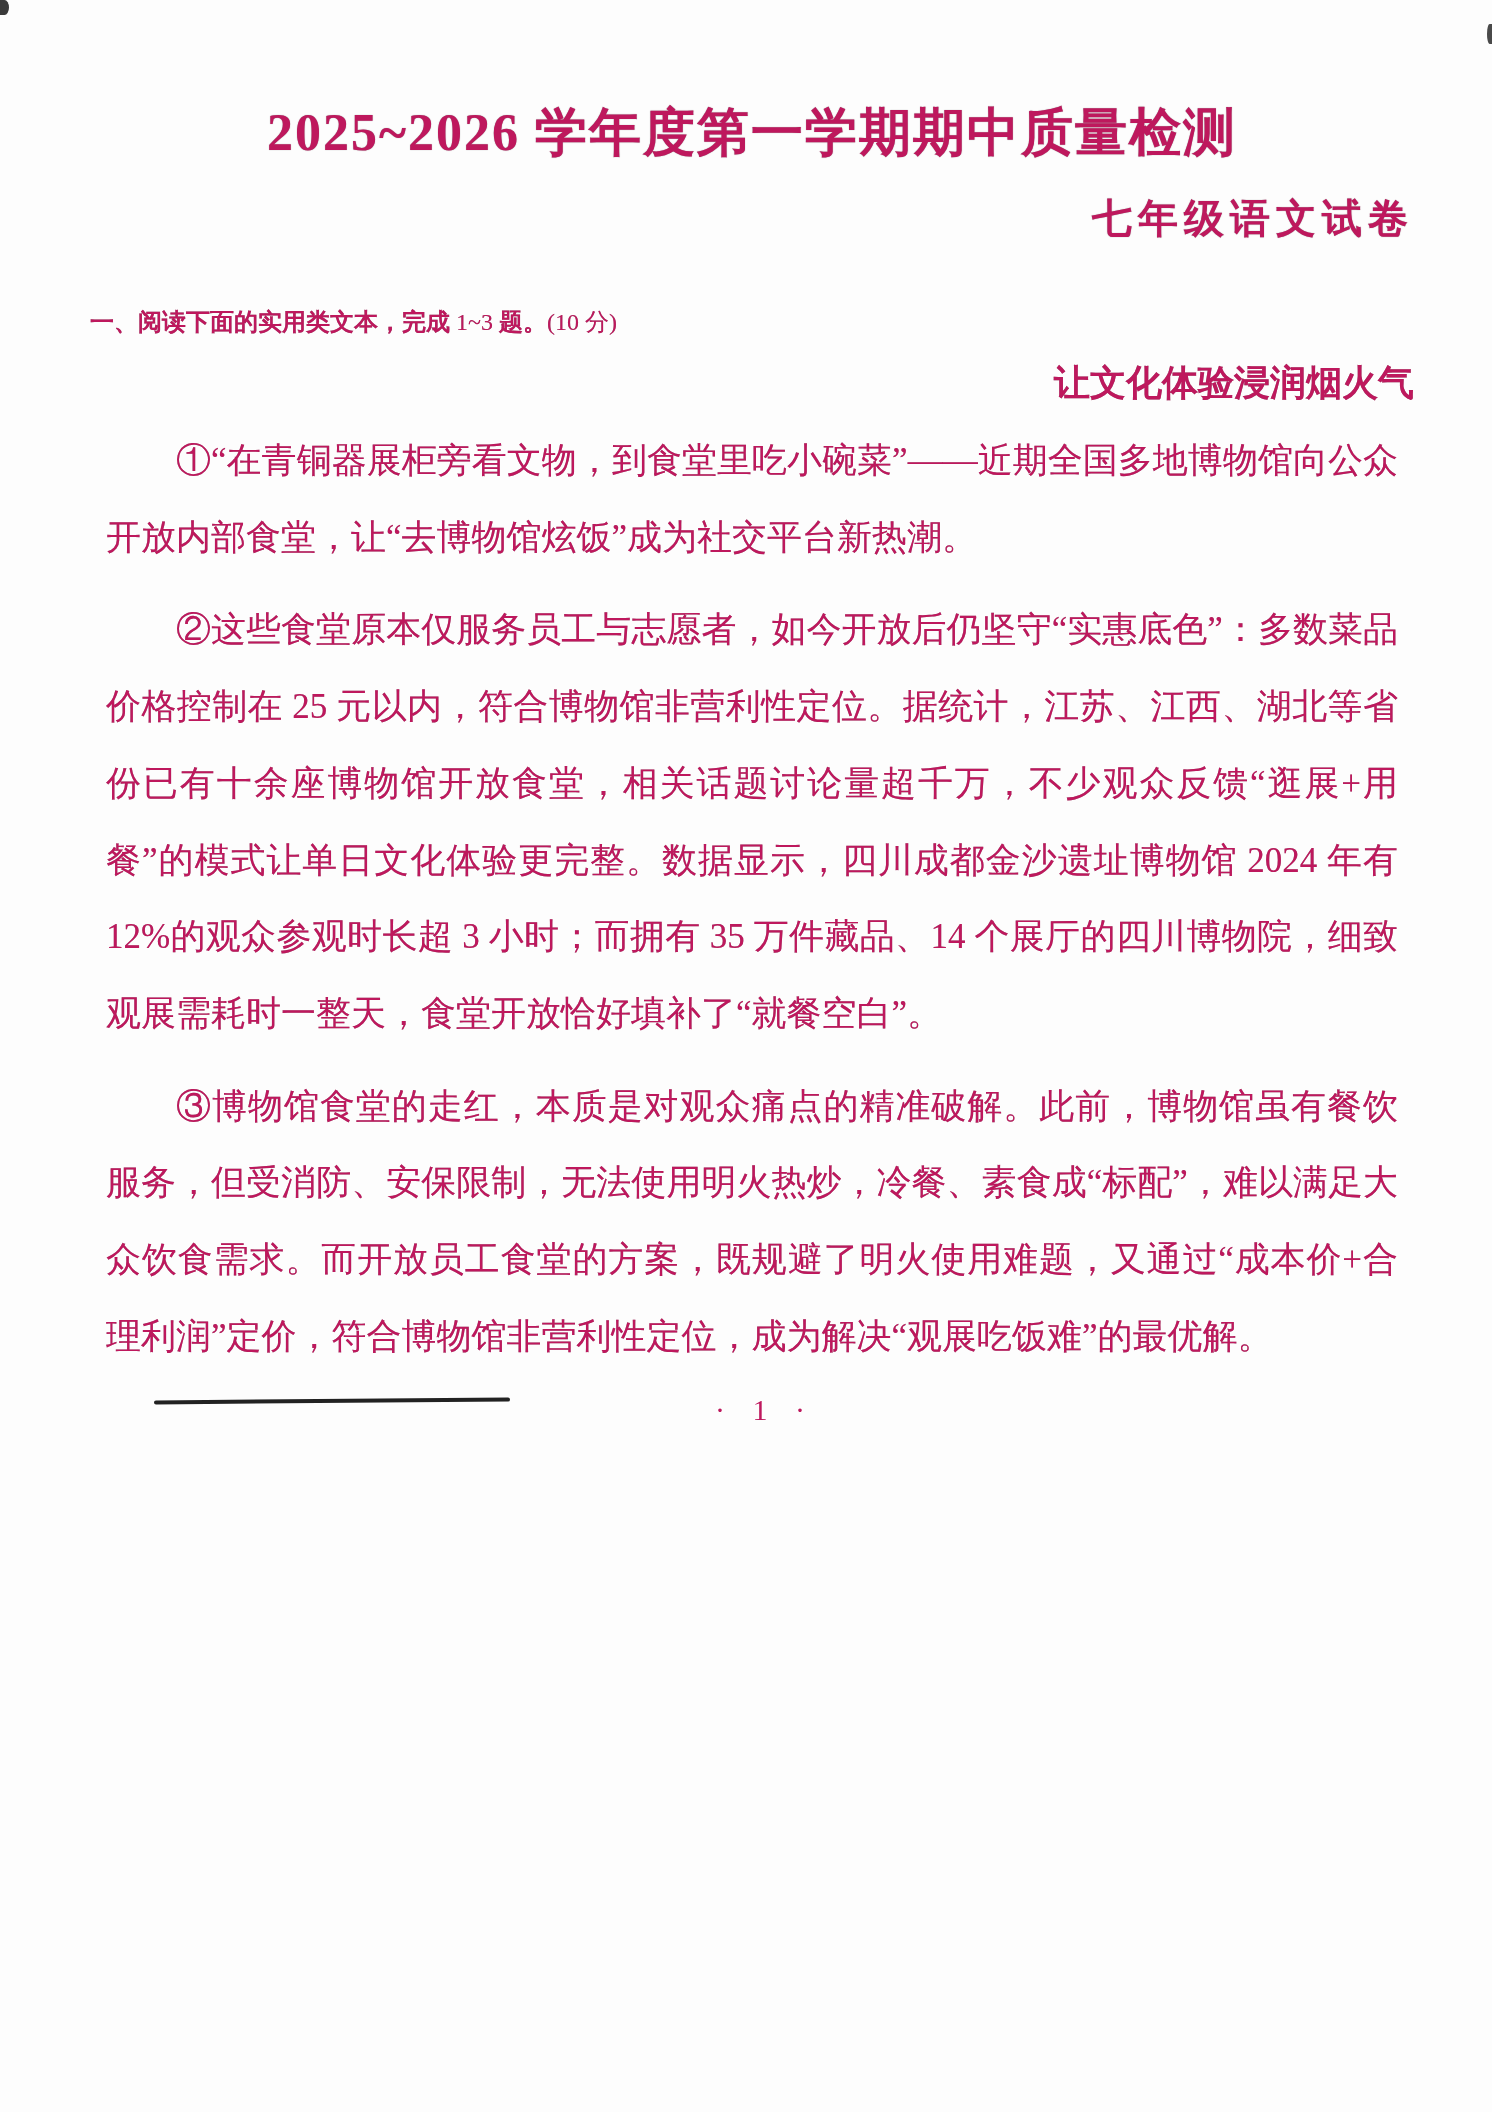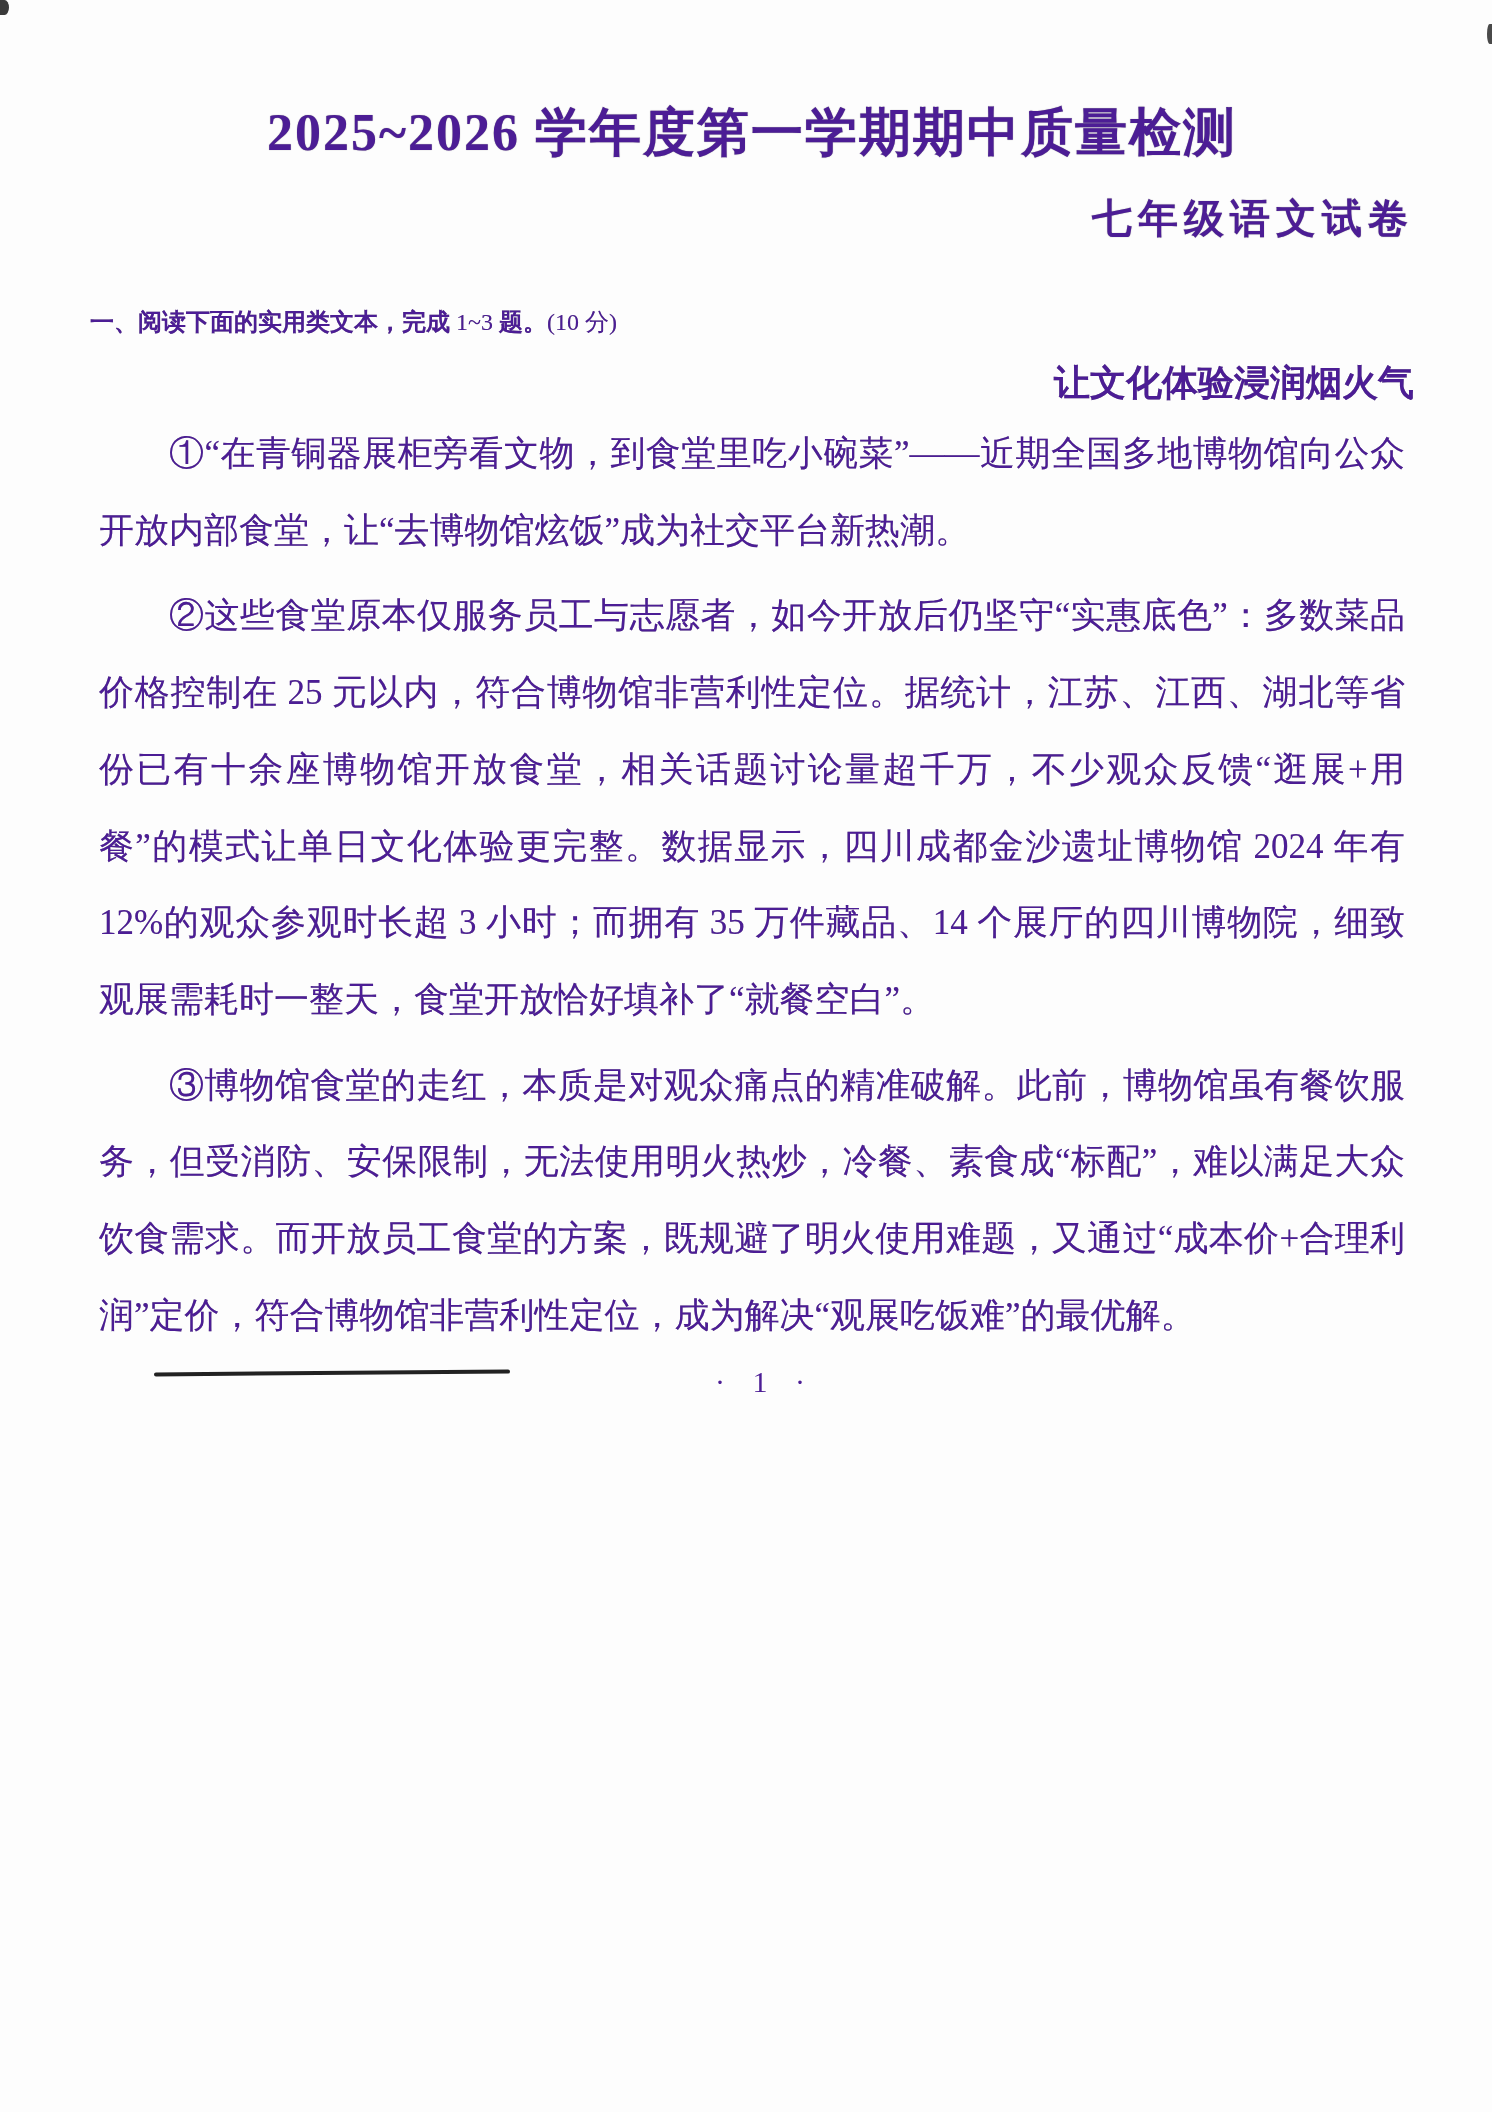--- a/index.html
+++ b/index.html
@@ -5,21 +5,21 @@
   html,body{margin:0;padding:0;background:#e8e8e8;}
   .sheet{
     position:relative;
     width:1492px;height:2112px;
     margin:0 auto;
     background:#fdfdfd;
     box-sizing:border-box;
     padding:0 78px 0 90px;
     overflow:hidden;
     font-family:"Liberation Serif","DejaVu Serif",serif;
-    color:#4c1d95;
+    color:#be185d;
   }
   .t1{
     margin:0;padding-top:100px;
     font-size:52px;line-height:1.25;
     text-align:center;font-weight:700;letter-spacing:2px;
     text-shadow:0 0 1px rgba(0,0,0,.45);
   }
   .t2{
     margin:30px 0 0;
     font-size:40px;line-height:1.2;
@@ -44,21 +44,21 @@
     font-size:36px;line-height:1.3;
     text-align:right;font-weight:700;
     text-shadow:0 0 .6px rgba(0,0,0,.4);
   }
   .passage{
     margin-top:6px;
     font-size:35px;line-height:76.7px;
     text-align:justify;
     text-shadow:0 0 .5px rgba(0,0,0,.35);
   }
-  .passage p{margin:9px;text-indent:70px;}
+  .passage p{margin:16px;text-indent:70px;}
   .footer{position:relative;margin-top:4px;height:70px;}
   .rule{
     position:absolute;left:64px;top:8px;
     width:356px;height:4px;background:#222;
     border-radius:3px;transform:rotate(-0.45deg);
   }
   .pageno{
     text-align:center;font-size:30px;letter-spacing:10px;
     text-indent:26px;line-height:1;padding-top:4px;
   }

